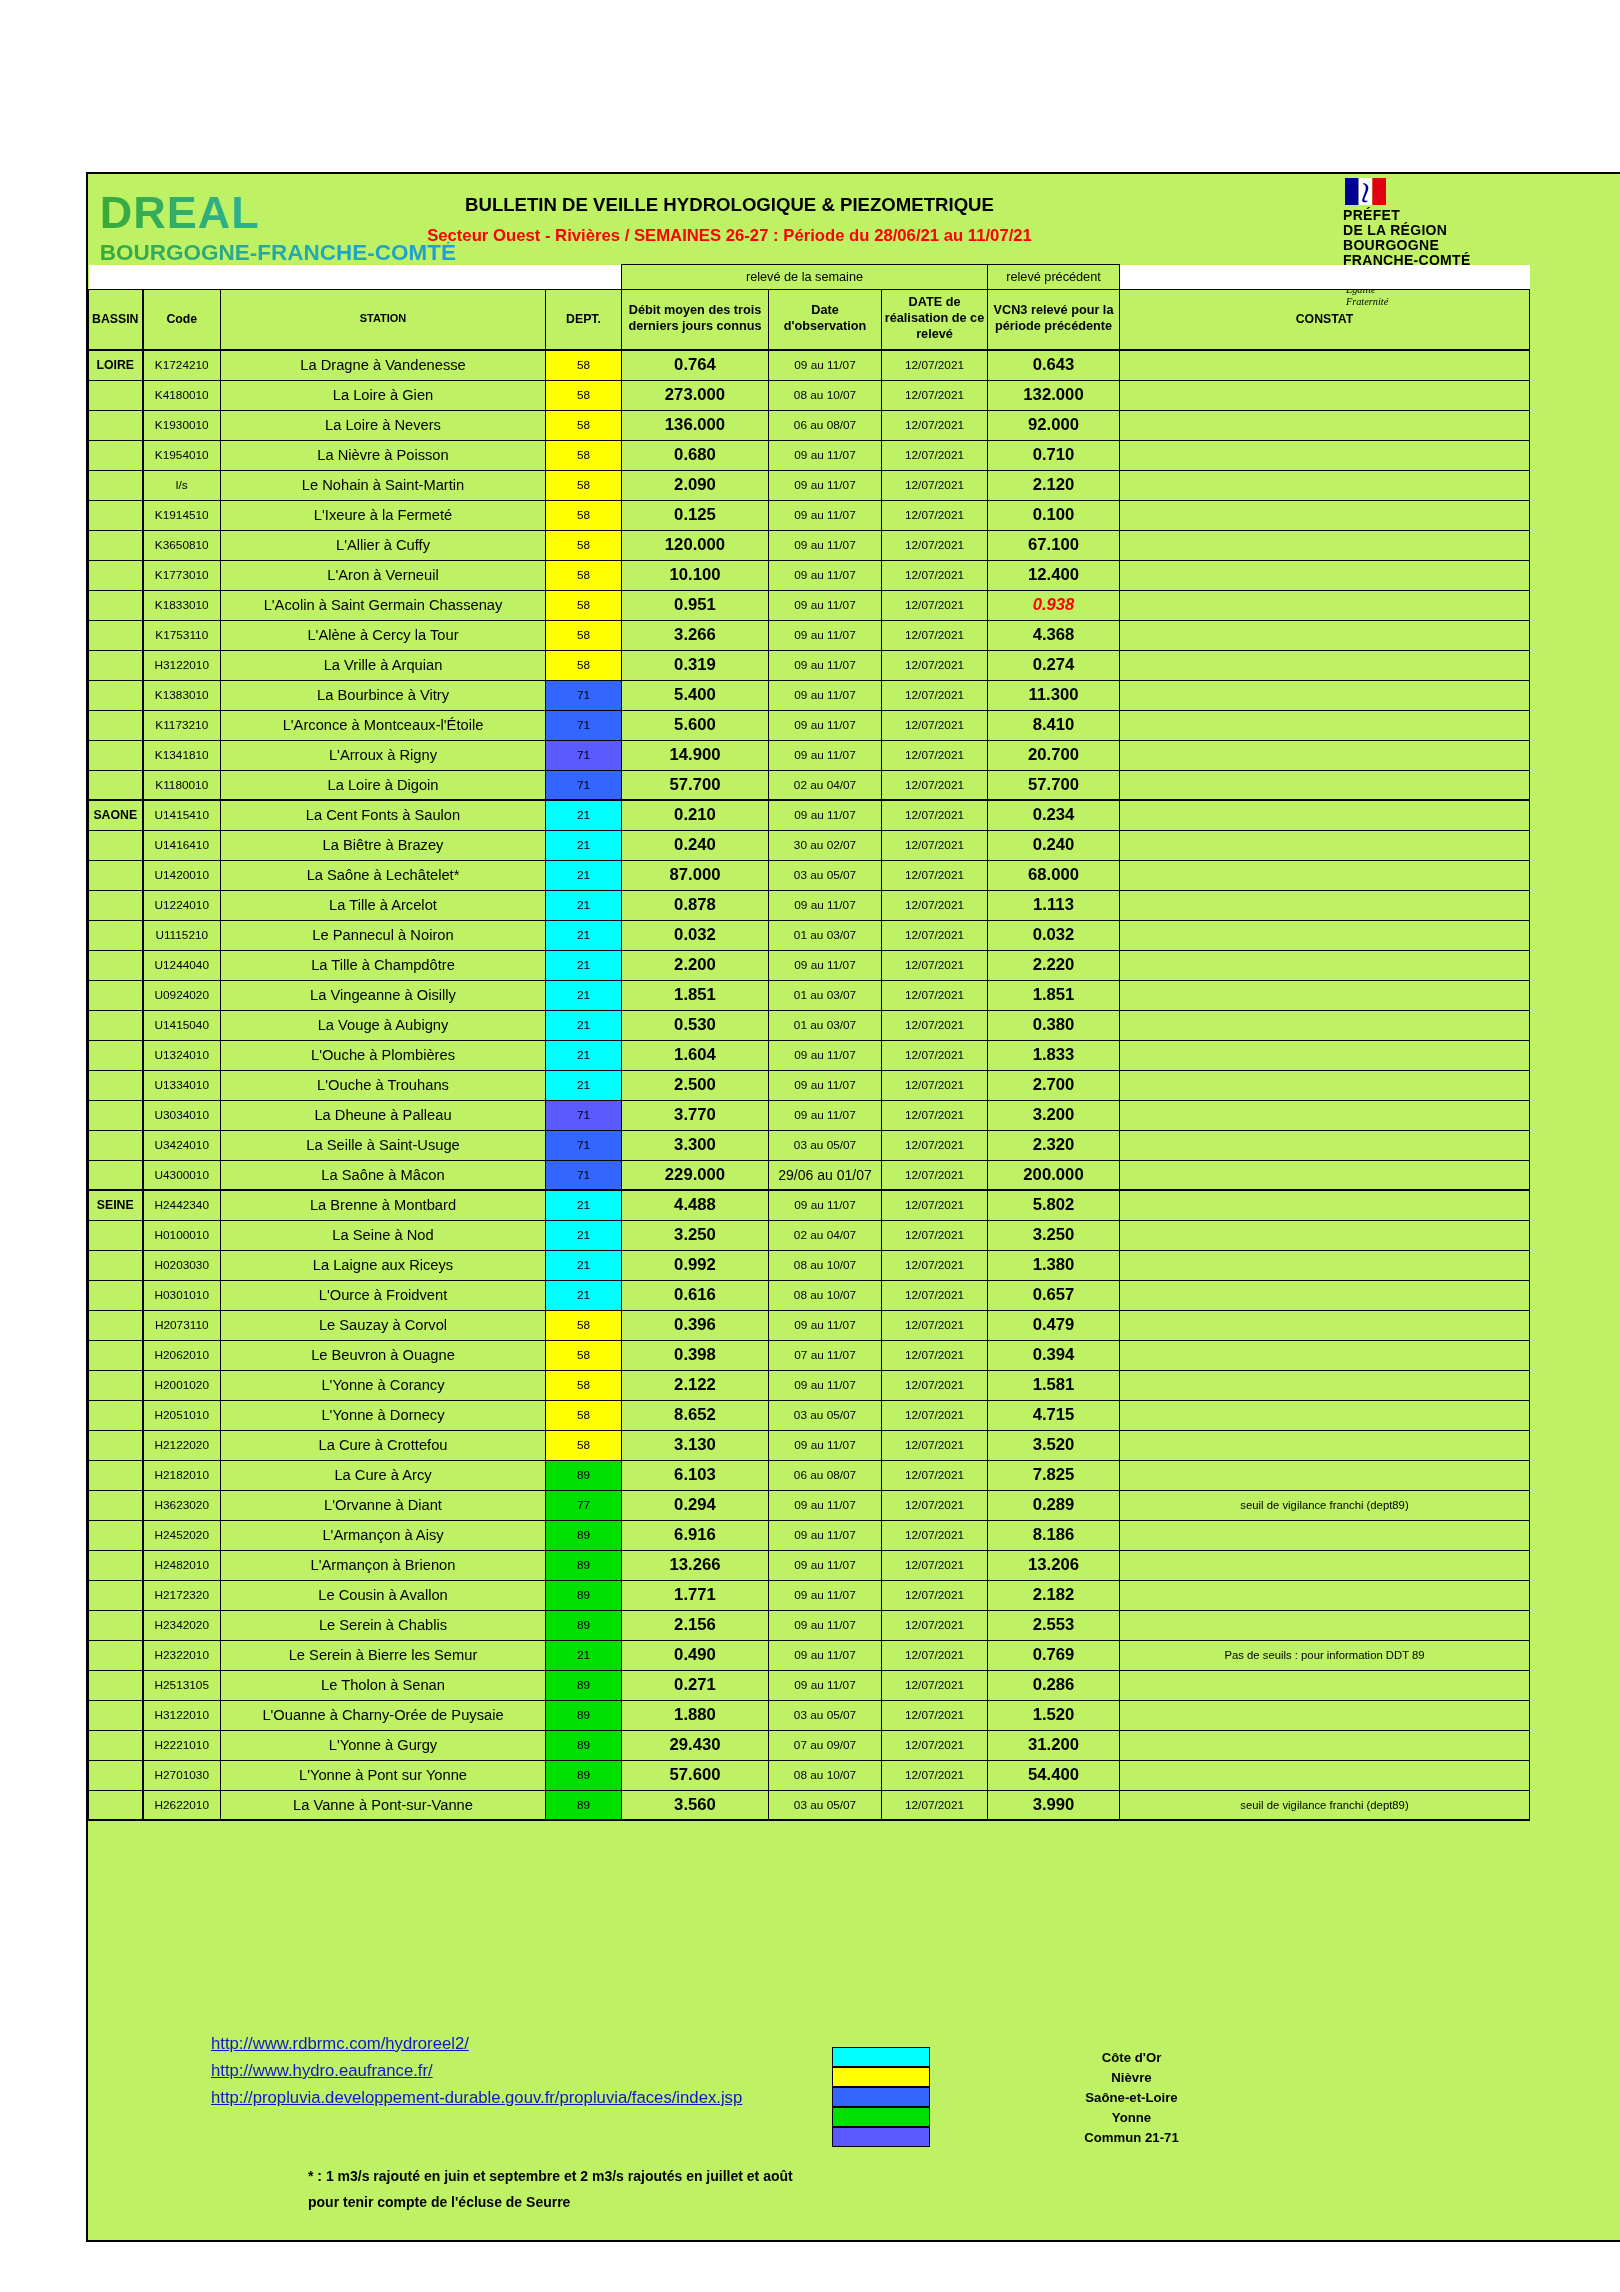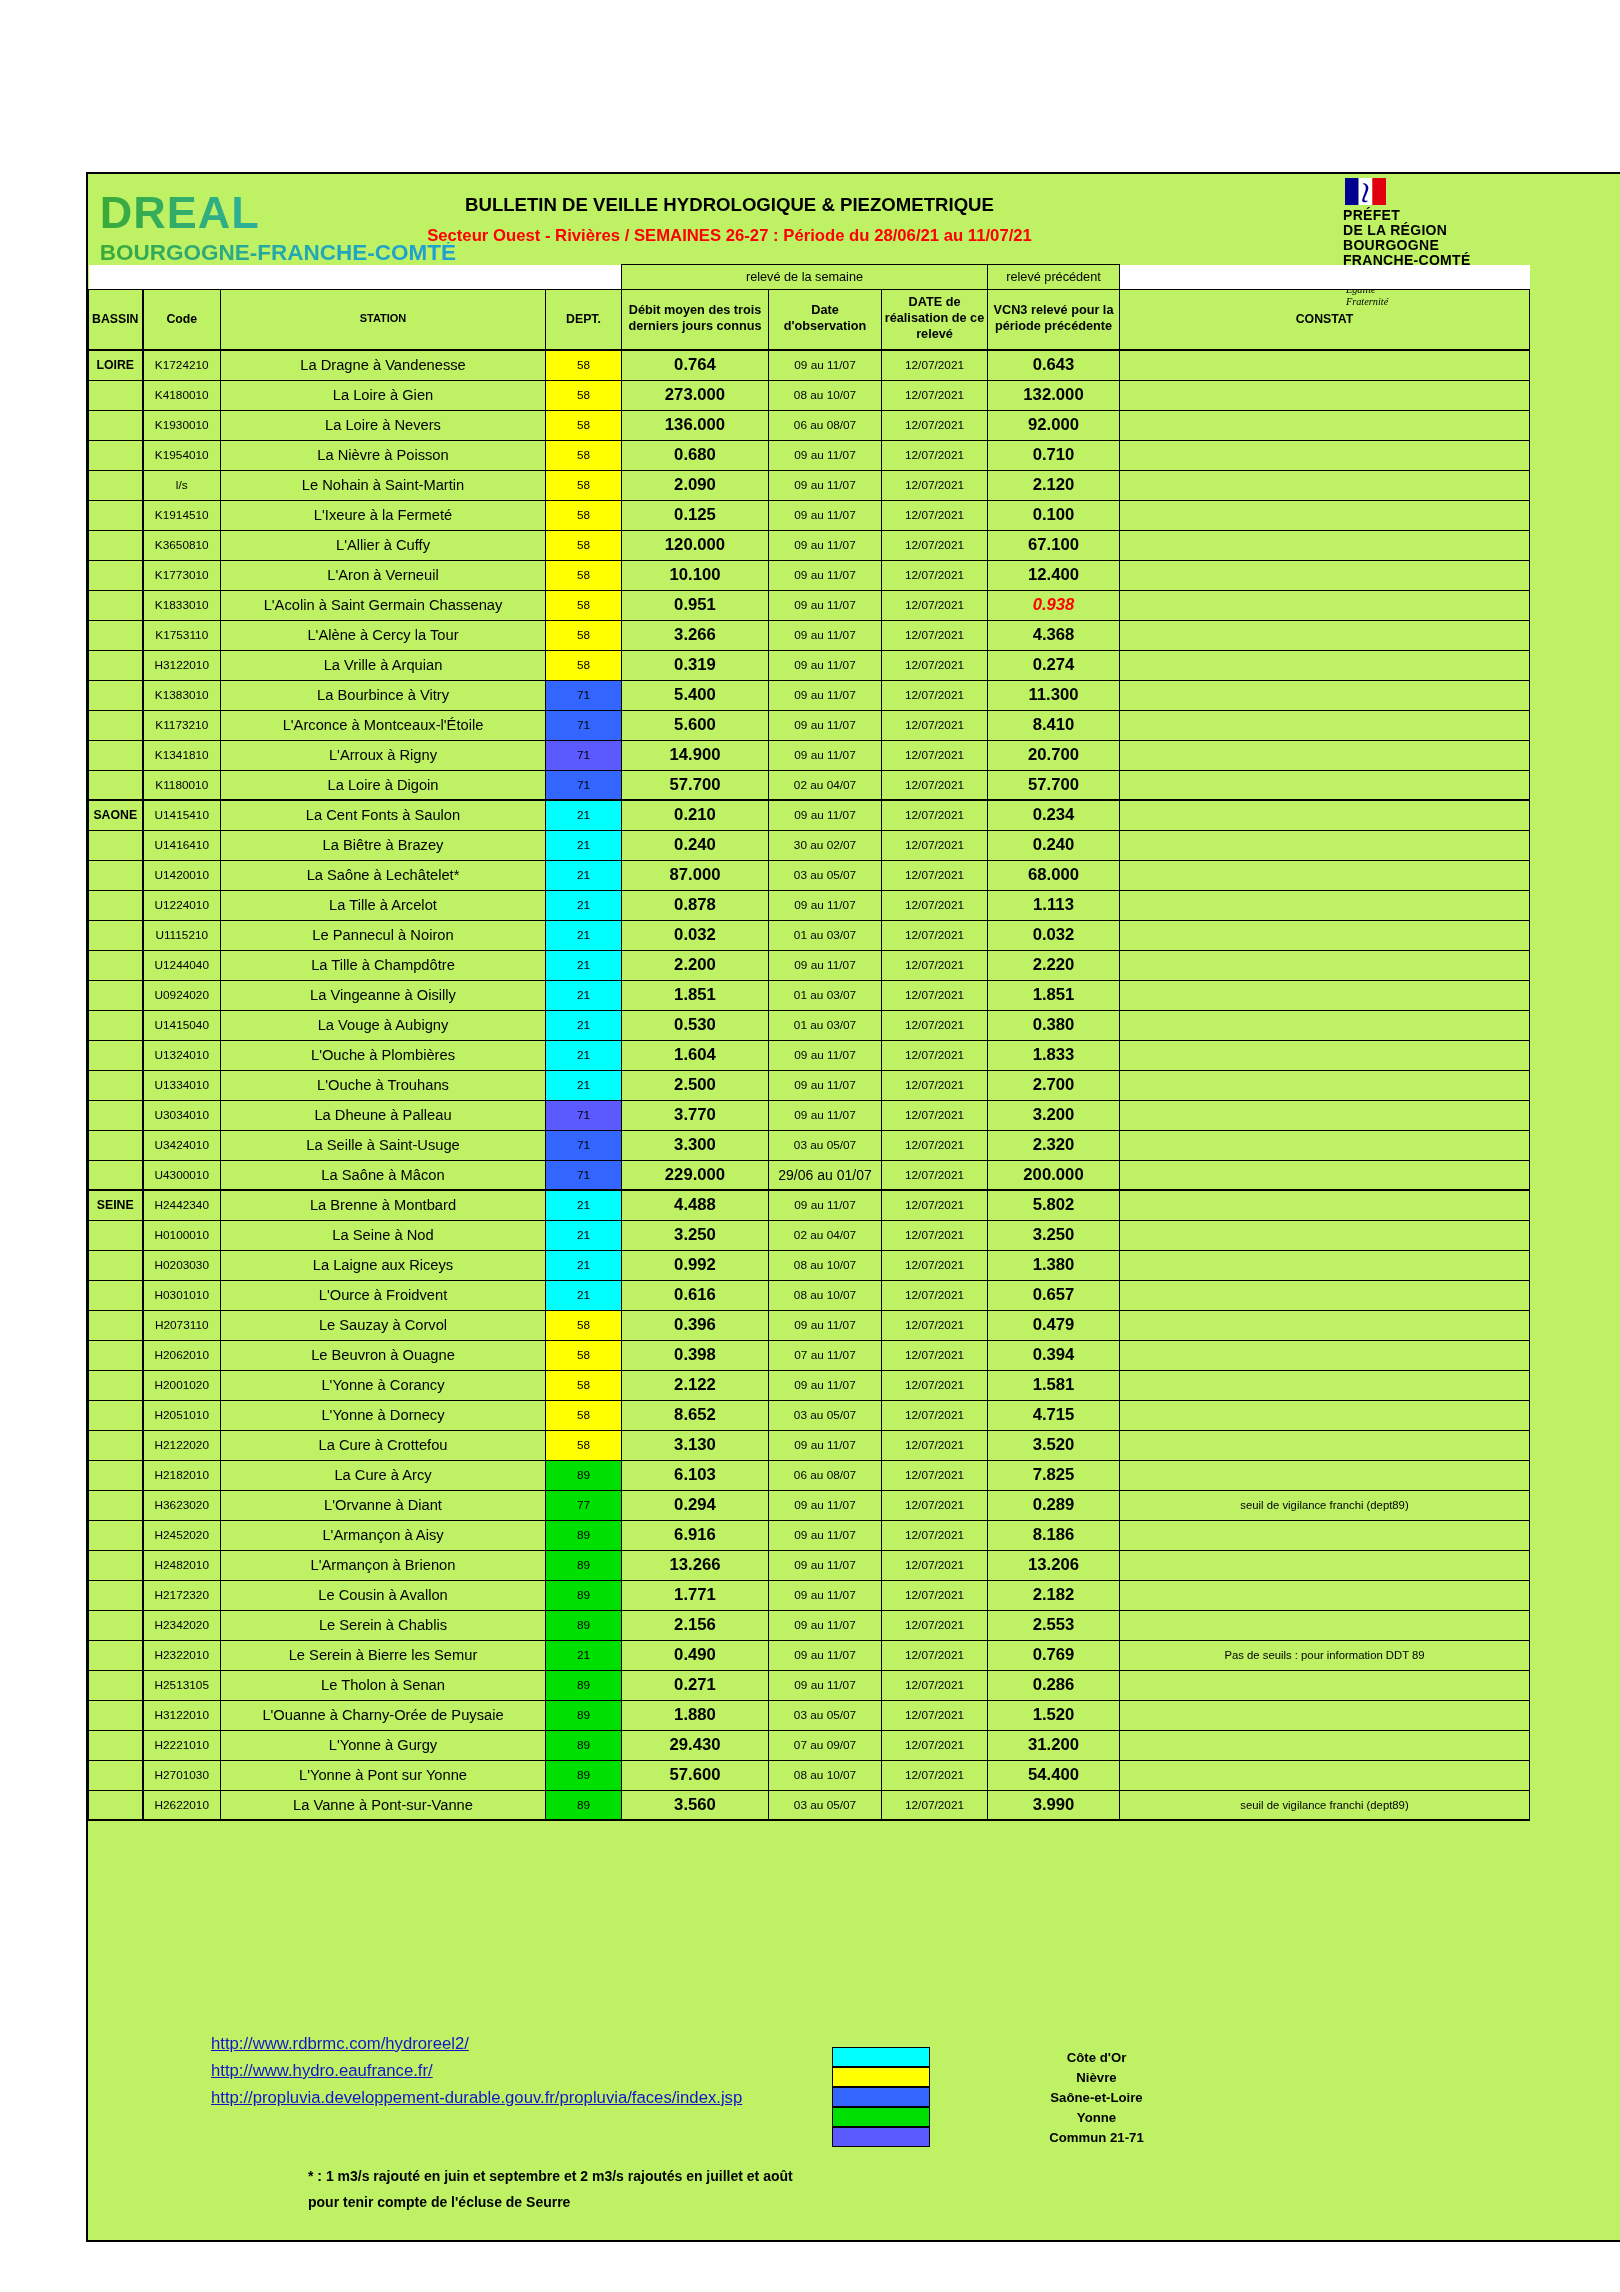--- a/index.html
+++ b/index.html
@@ -45,21 +45,21 @@
   td[data-cell="obs"],td[data-cell="real"]{font-size:11.8px;}
   td[data-cell="obs"].small{font-size:14px;}
   td[data-cell="vcn3"]{font-weight:bold;font-size:16.7px;}
   td[data-cell="vcn3"].alert{color:#ff0000;font-style:italic;}
   td[data-cell="constat"]{font-size:11.3px;}
 
   
   .links{position:absolute;left:123px;top:1856px;display:flex;flex-direction:column;}
   .links a{color:#1515c8;text-decoration:underline;font-size:16.7px;line-height:27px;}
   .legend{position:absolute;left:744px;top:1873px;}
-  .legend-row{display:flex;align-items:center;height:20px;}
+  .legend-row{display:flex;align-items:center;height:20px;gap:35px;}
   .legend-swatch{width:98px;height:100%;border:1px solid #000;box-sizing:border-box;}
   .legend-label{width:333px;text-align:center;font-size:13.2px;font-weight:bold;line-height:19px;}
   .note{position:absolute;left:220px;top:1990px;font-size:14px;font-weight:bold;line-height:25.5px;}
 </style>
 </head>
 <body>
 
 <div class="frame">
 
   <div class="dreal">

